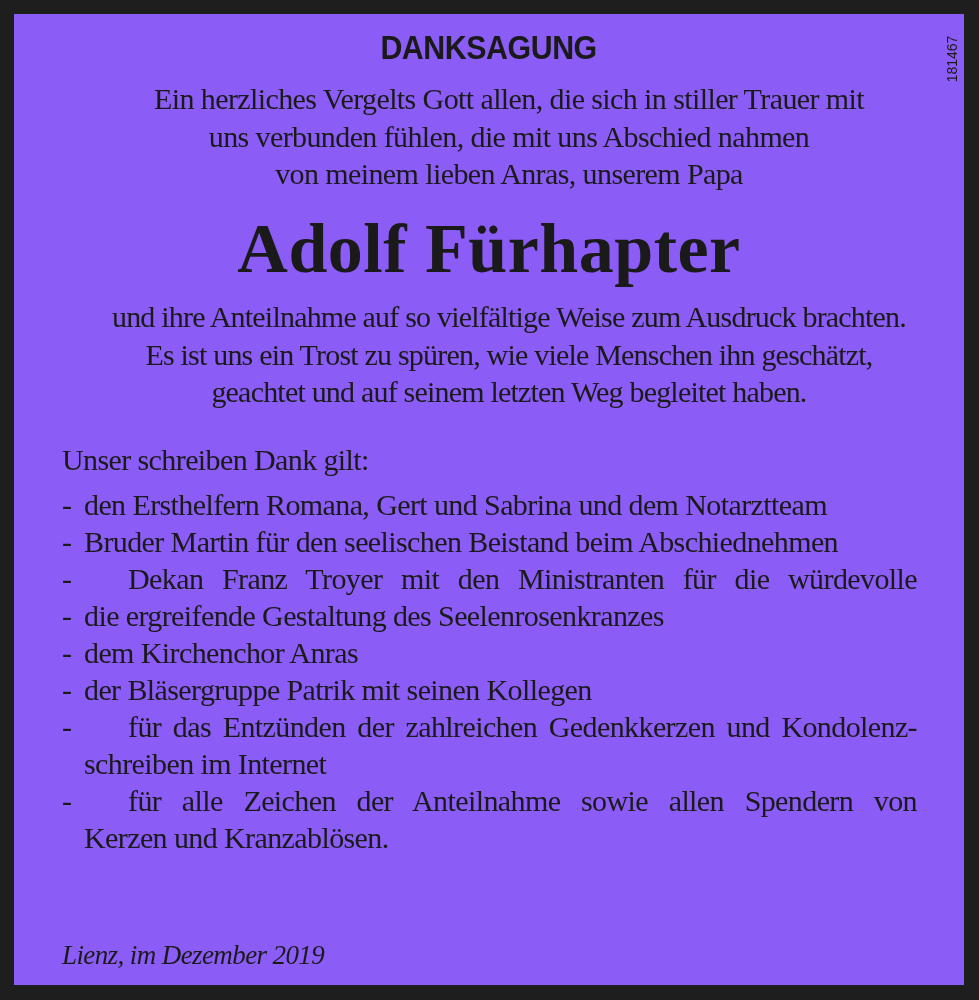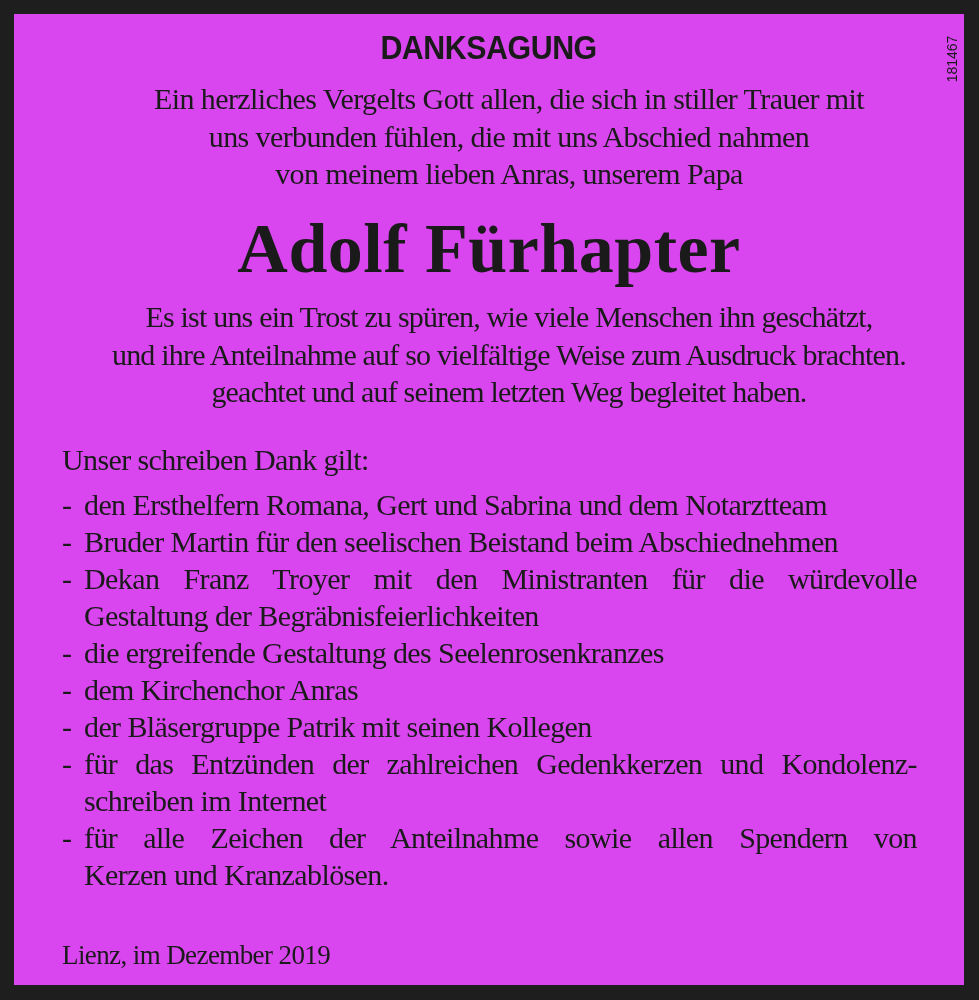--- a/index.html
+++ b/index.html
@@ -6,21 +6,21 @@
     body {
       width: 979px; height: 1000px;
       background: #1e1e1e;
       position: relative;
       overflow: hidden;
     }
     .card {
       position: absolute;
       left: 14px; top: 14px;
       width: 950px; height: 971px;
-      background: #d946ef;
+      background: #8b5cf6;
       color: #1a1a1a;
       font-family: "Liberation Serif", "DejaVu Serif", serif;
     }
     .heading {
       position: absolute;
       left: 0; right: 0; top: 14px;
       text-align: center;
       font-family: "Liberation Sans", "DejaVu Sans", sans-serif;
       font-weight: bold;
       font-size: 33px;
@@ -80,29 +80,30 @@
       position: relative;
       padding-left: 22px;
       text-align: justify;
       text-align-last: left;
     }
     .thanks-item .dash {
       position: absolute;
       left: 0; top: 0;
     }
     .thanks-item .line { display: block; }
-    .thanks-item .line.full { text-align: justify; text-align-last: justify; }
+    .thanks-item .line.full { text-align: justify; text-align-last: justify; margin-left: 44px; }
     .footer {
       position: absolute;
       left: 48px; right: 47px; top: 924px;
       font-size: 27px;
       line-height: 34px;
       letter-spacing: -0.6px;
       display: flex;
       justify-content: space-between;
+      font-style: italic;
     }
     .footer .signature { font-weight: bold; letter-spacing: -0.4px; }
   </style>
 </head>
 <body>
 
 <div class="card">
 
   <div class="heading">
     <span>DANKSAGUNG</span>
@@ -114,40 +115,39 @@
 
   <div class="intro">
     <div>Ein herzliches Vergelts Gott allen, die sich in stiller Trauer mit</div>
     <div>uns verbunden fühlen, die mit uns Abschied nahmen</div>
     <div>von meinem lieben Anras, unserem Papa</div>
   </div>
 
   <div class="name">Adolf Fürhapter</div>
 
   <div class="outro">
+    <div>und ihre Anteilnahme auf so vielfältige Weise zum Ausdruck brachten.</div>
     <div>Es ist uns ein Trost zu spüren, wie viele Menschen ihn geschätzt,</div>
-    <div>und ihre Anteilnahme auf so vielfältige Weise zum Ausdruck brachten.</div>
     <div>geachtet und auf seinem letzten Weg begleitet haben.</div>
   </div>
 
   <div class="thanks">
     <div class="thanks-intro">Unser schreiben Dank gilt:</div>
 
     <div class="thanks-item">
       <span class="dash">-</span>
       <span class="line">den Ersthelfern Romana, Gert und Sabrina und dem Notarztteam</span>
     </div>
     <div class="thanks-item">
       <span class="dash">-</span>
       <span class="line">Bruder Martin für den seelischen Beistand beim Abschiednehmen</span>
     </div>
     <div class="thanks-item">
       <span class="dash">-</span>
       <span class="line full">Dekan Franz Troyer mit den Ministranten für die würdevolle</span>
-      <span class="line">Gestaltung der Begräbnisfeierlichkeiten</span>
     </div>
     <div class="thanks-item">
       <span class="dash">-</span>
       <span class="line">die ergreifende Gestaltung des Seelenrosenkranzes</span>
     </div>
     <div class="thanks-item">
       <span class="dash">-</span>
       <span class="line">dem Kirchenchor Anras</span>
     </div>
     <div class="thanks-item">

